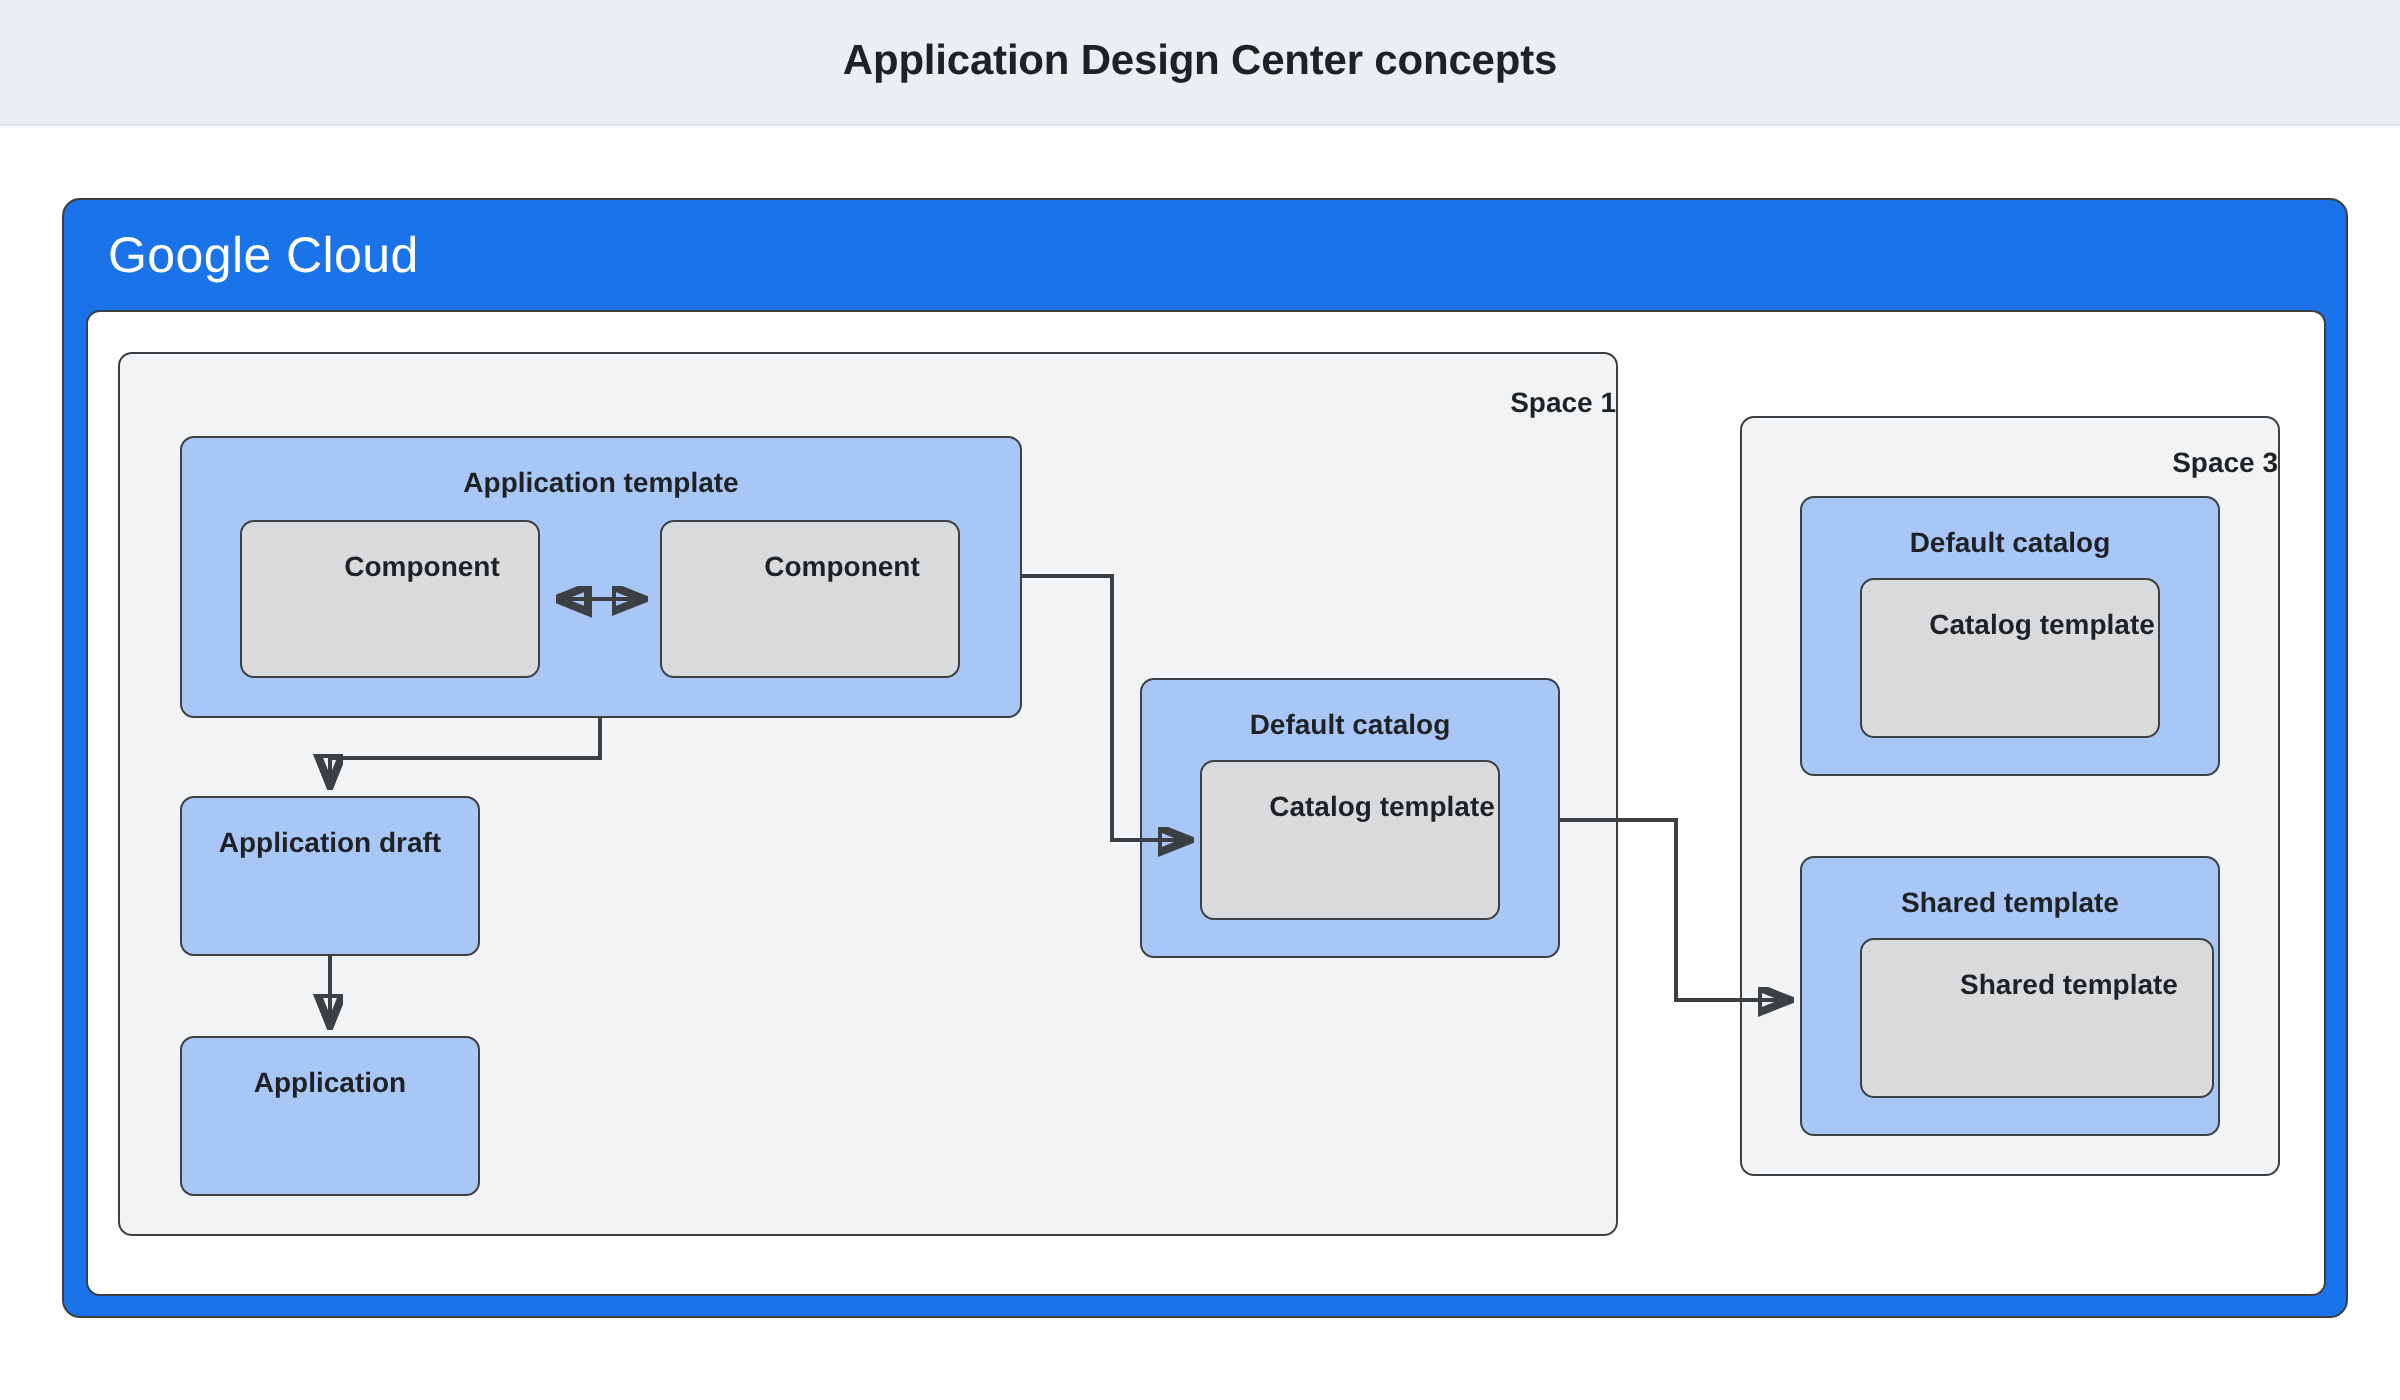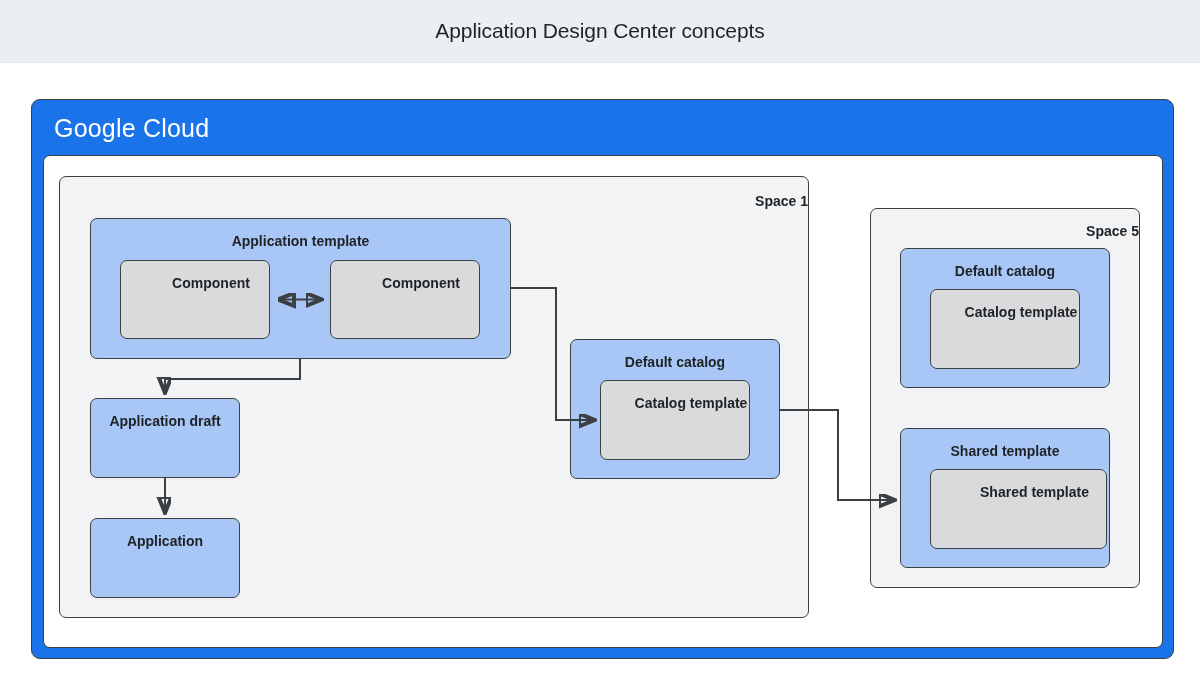--- a/index.html
+++ b/index.html
@@ -12,21 +12,21 @@
   #page { position: relative; width: 1200px; height: 700px; background: #ffffff; }
 
   
   #titlebar {
     position: absolute; left: 0; top: 0; width: 1200px; height: 63px;
     background: #eceff1;
     border-bottom: 1px solid #dfe3e6;
     display: flex; align-items: center; justify-content: center;
   }
   #title-text {
-    font-size: 21px; font-weight: normal; color: #1f2225;
+    font-size: 21px; font-weight: bold; color: #1f2225;
     letter-spacing: -0.1px;
   }
 
   
   #cloud-panel {
     position: absolute; left: 31px; top: 99px; width: 1143px; height: 560px;
     background: #1a73e8;
     border: 1.5px solid #3c4043;
     border-radius: 9px;
   }
@@ -118,21 +118,21 @@
       <span class="c-word">Cloud</span>
     </div>
     <div id="cloud-inner"></div>
   </div>
 
   <div class="space-box" id="space1">
     <div class="space-label">Space 1</div>
   </div>
 
   <div class="space-box" id="space2">
-    <div class="space-label">Space 5</div>
+    <div class="space-label">Space 3</div>
   </div>
 
   <div class="node blue" id="app-template">
     <div class="node-label">Application template</div>
   </div>
   <div class="node gray" id="component-1">
     <div class="node-label">Component</div>
   </div>
   <div class="node gray" id="component-2">
     <div class="node-label">Component</div>

